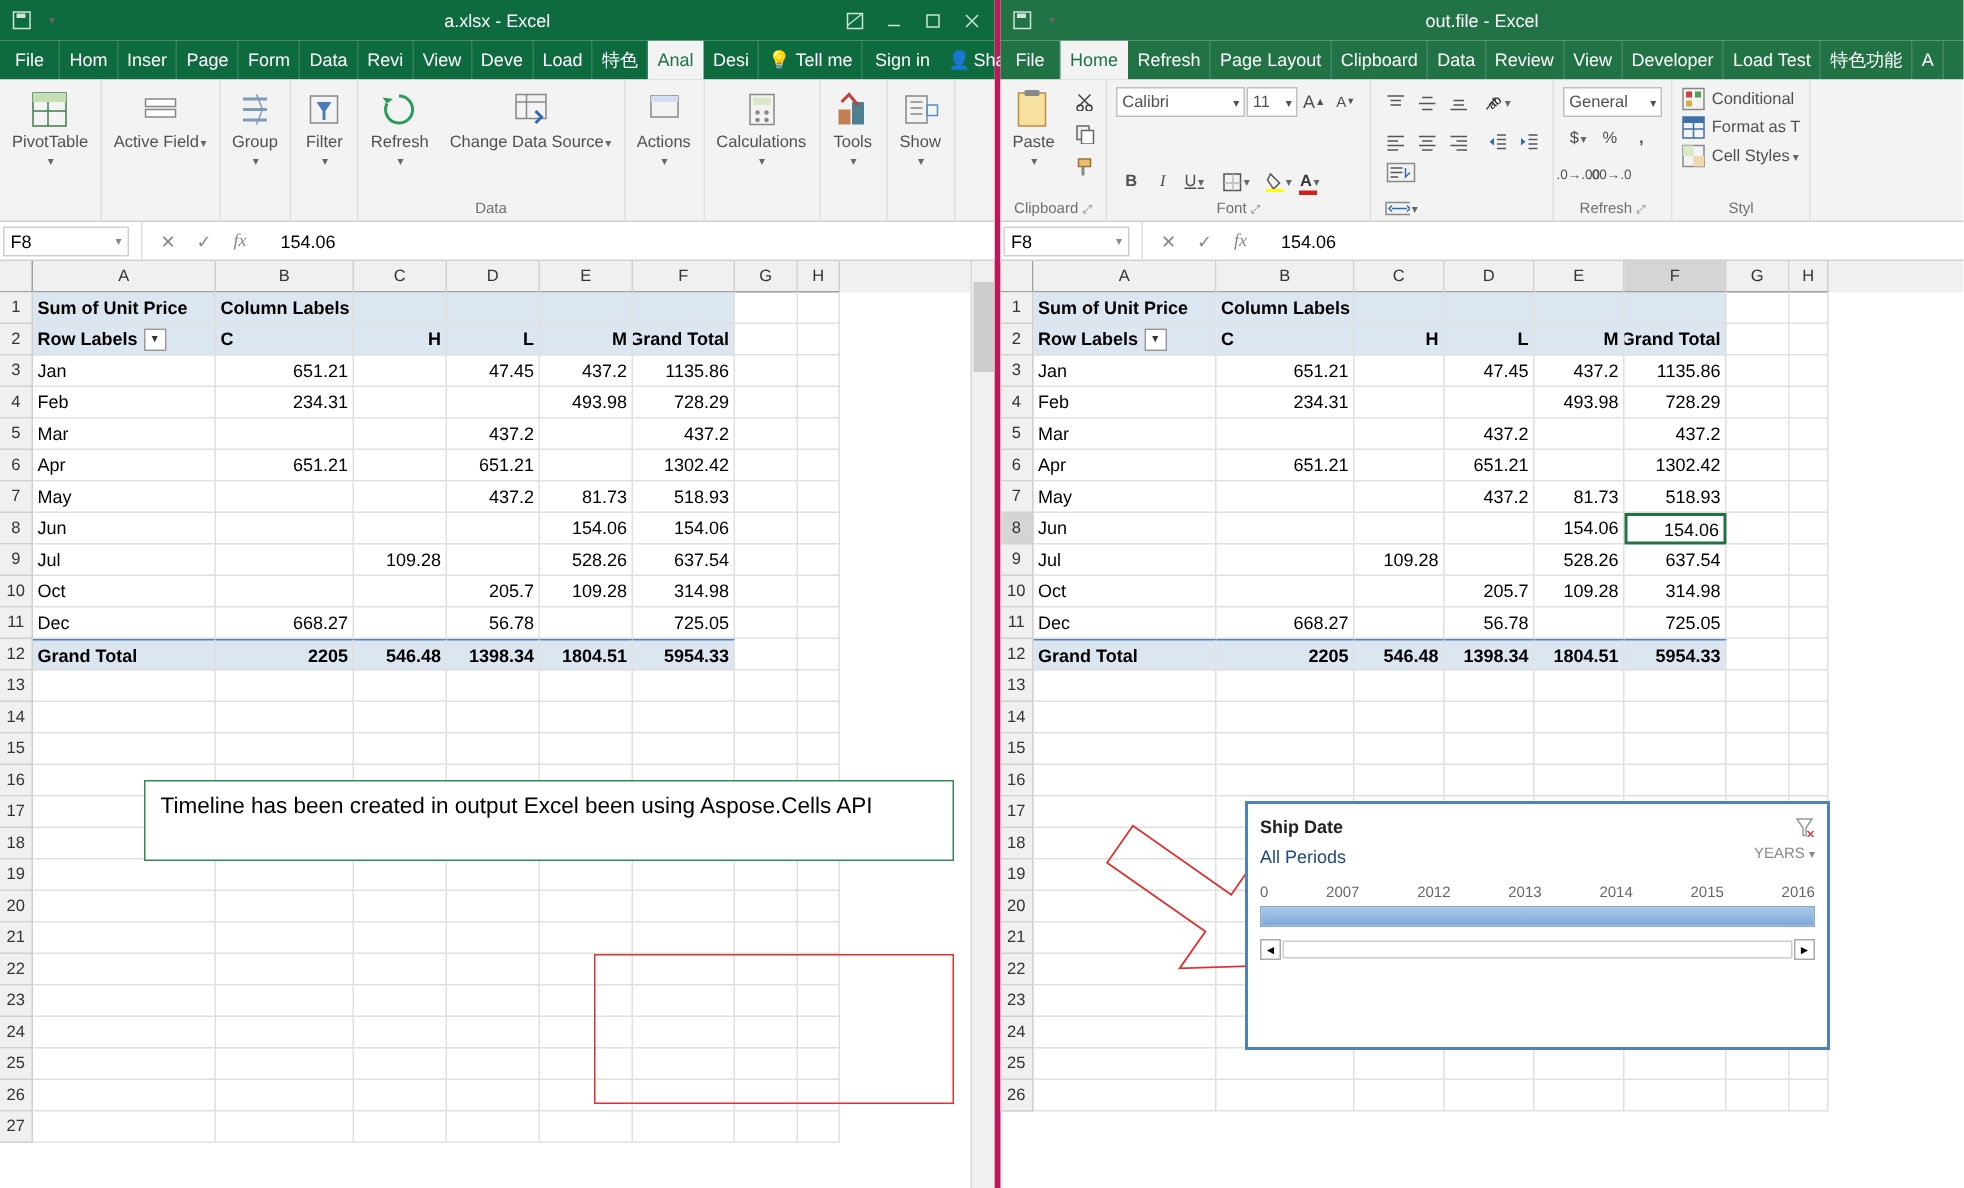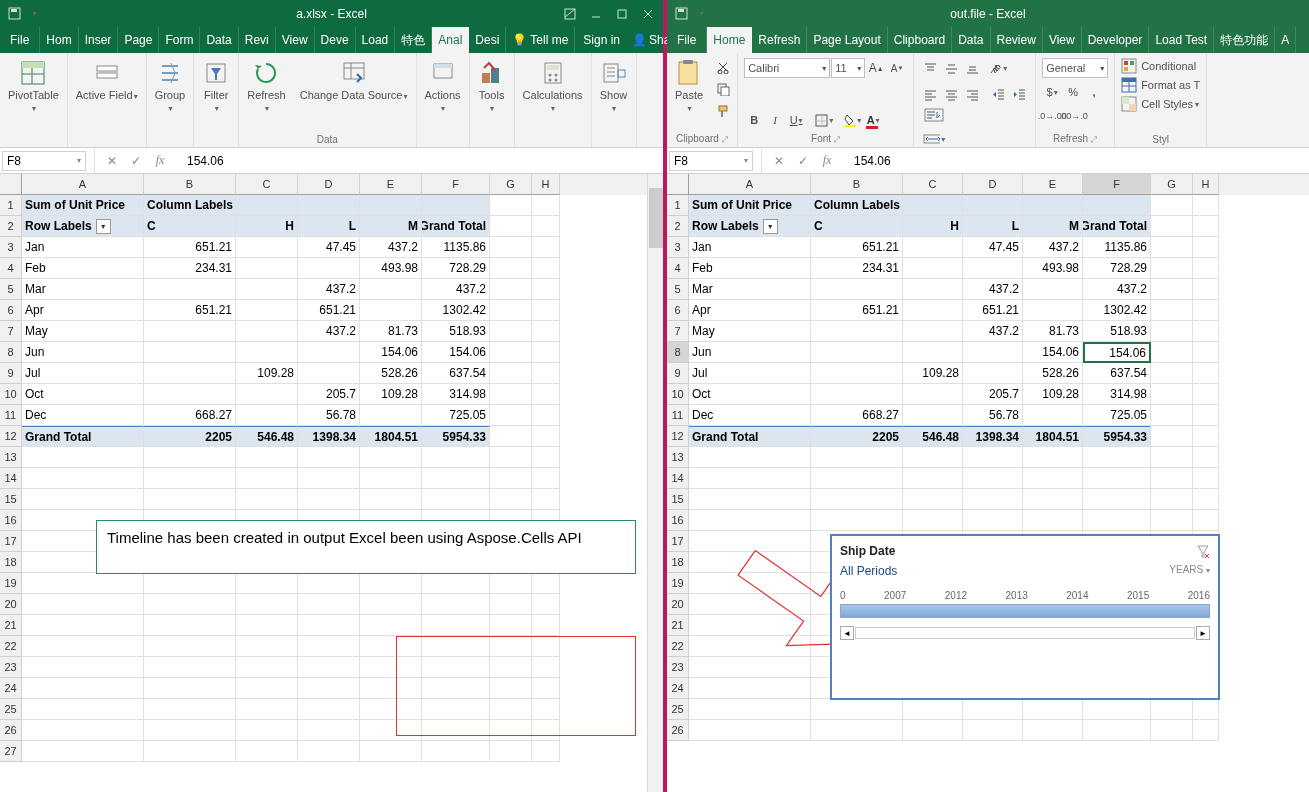--- a/index.html
+++ b/index.html
@@ -222,43 +222,43 @@
             </div>
             <div class="rlabel"><span>Actions</span><br><span class="drop"></span></div>
           </div>
     </div>
       </div>
     <div class="rgroup">
         <div class="rgroup-body">
       <div class="rbtn">
             <div class="ricon">
               <svg width="26" height="26">
-                <rect x="3" y="13" width="8" height="10" fill="#c08050"></rect>
-                <rect x="12" y="8" width="8" height="15" fill="#508090"></rect>
-                <path d="M5 8 L10 3 L16 10" stroke="#c04040" fill="none" stroke-width="2"></path>
-              </svg>
-            </div>
-            <div class="rlabel"><span>Tools</span><br><span class="drop"></span></div>
-          </div>
-    </div>
-      </div>
-    <div class="rgroup">
-        <div class="rgroup-body">
-      <div class="rbtn">
-            <div class="ricon">
-              <svg width="26" height="26">
                 <rect x="5" y="3" width="16" height="20" fill="none" stroke="#888"></rect>
                 <rect x="7" y="5" width="12" height="5" fill="#d8e8c8"></rect>
                 <circle cx="10" cy="15" r="1.5" fill="#888"></circle>
                 <circle cx="16" cy="15" r="1.5" fill="#888"></circle>
                 <circle cx="10" cy="20" r="1.5" fill="#888"></circle>
                 <circle cx="16" cy="20" r="1.5" fill="#888"></circle>
               </svg>
             </div>
             <div class="rlabel"><span>Calculations</span><br><span class="drop"></span></div>
+          </div>
+    </div>
+      </div>
+    <div class="rgroup">
+        <div class="rgroup-body">
+      <div class="rbtn">
+            <div class="ricon">
+              <svg width="26" height="26">
+                <rect x="3" y="13" width="8" height="10" fill="#c08050"></rect>
+                <rect x="12" y="8" width="8" height="15" fill="#508090"></rect>
+                <path d="M5 8 L10 3 L16 10" stroke="#c04040" fill="none" stroke-width="2"></path>
+              </svg>
+            </div>
+            <div class="rlabel"><span>Tools</span><br><span class="drop"></span></div>
           </div>
     </div>
       </div>
     <div class="rgroup">
         <div class="rgroup-body">
       <div class="rbtn">
             <div class="ricon">
               <svg width="26" height="26">
                 <rect x="3" y="4" width="14" height="18" fill="none" stroke="#888"></rect>
                 <path d="M6 8 H14 M6 12 H14 M6 16 H14" stroke="#888"></path>

